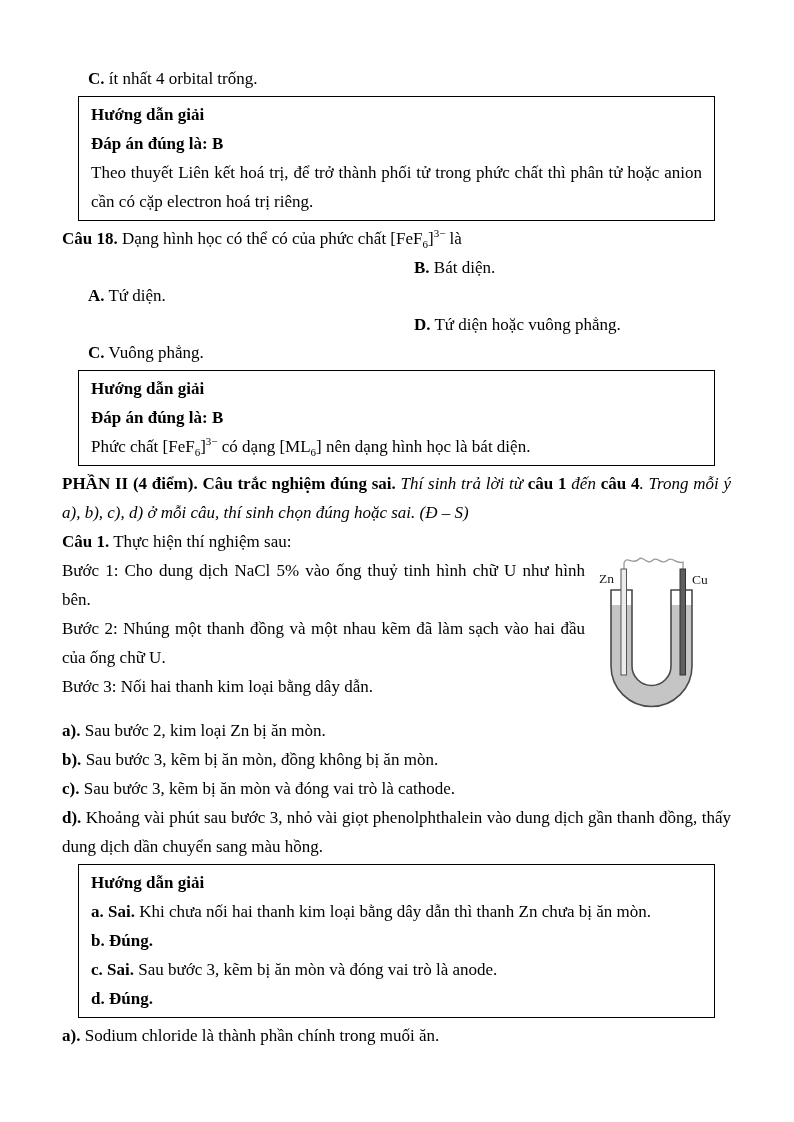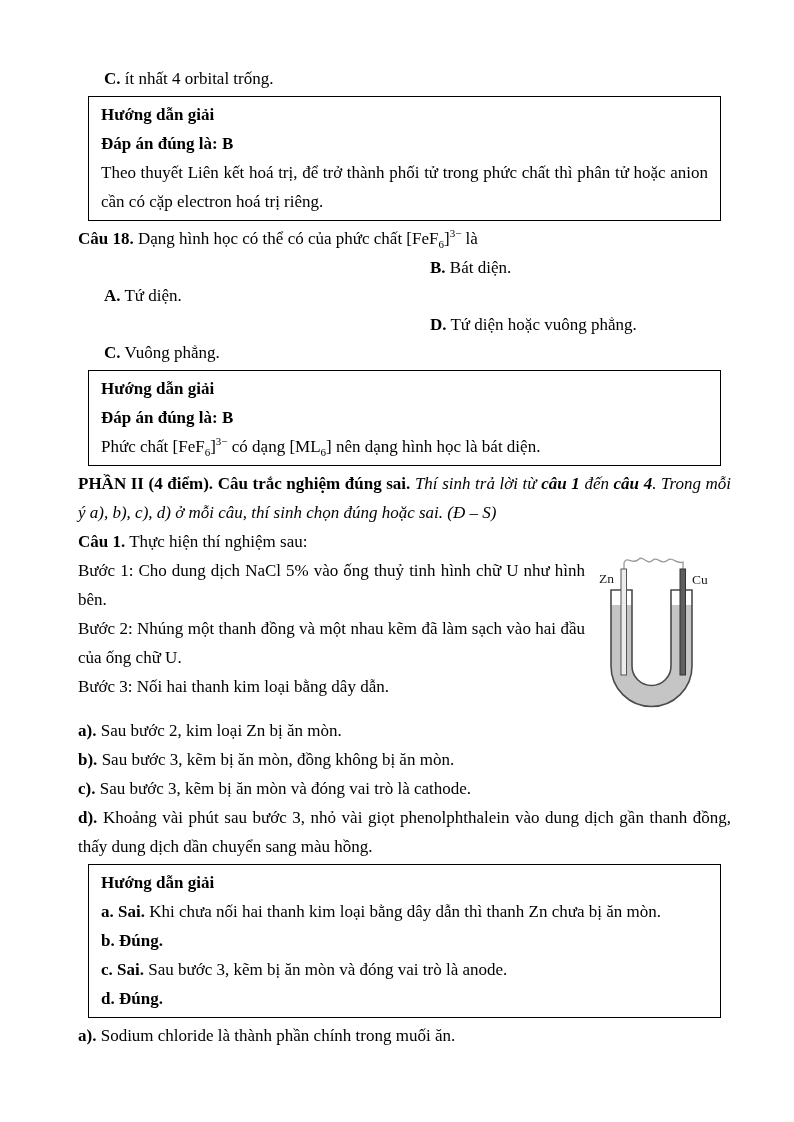--- a/index.html
+++ b/index.html
@@ -2,36 +2,36 @@
 <html><head>
 <meta charset="utf-8">
 <style>
   html,body { margin:0; padding:0; background:#fff; }
   body {
     width:794px; height:1122px;
     font-family:"Liberation Serif", serif;
     font-size:17px; line-height:29px; color:#000;
     overflow:hidden;
   }
-  .page { padding:64px 63px 0 78px; box-sizing:border-box; }
+  .page { padding:64px 63px 0 62px; box-sizing:border-box; }
   p { margin:0; }
   .j { text-align:justify; }
   b, .b { font-weight:bold; }
   .it { font-style:italic;margin-top:44px; }
-  .bi { font-style:italic; font-weight:bold; }
+  .bi { font-weight:bold; }
   sub { font-size:11px; line-height:0; }
   sup { font-size:11px; line-height:0; }
   .opt-row { display:flex; }
   .opt-row .c1 { width:331px; padding-left:26px; box-sizing:border-box; flex:none; }
   .opt-row.q18row .c1 { width:352px;margin-top:28px; }
   .opt-row .c2 { flex:1; }
   .box {
     border:1.5px solid #000;
     padding:3px 12px 4px 12px;
-    margin:3px 10px;
+    margin:3px 16px;
   }
   .q1-block::after { content:""; display:block; clear:both; }
   figure.utube {
     float:right; width:140px; height:166px;
     margin:-6px 0 0 6px; padding:0;
   }
   figure.utube svg { display:block; }
   svg text { font-family:"Liberation Serif", serif; fill:#1c1c1c; }
 </style>
 </head>

